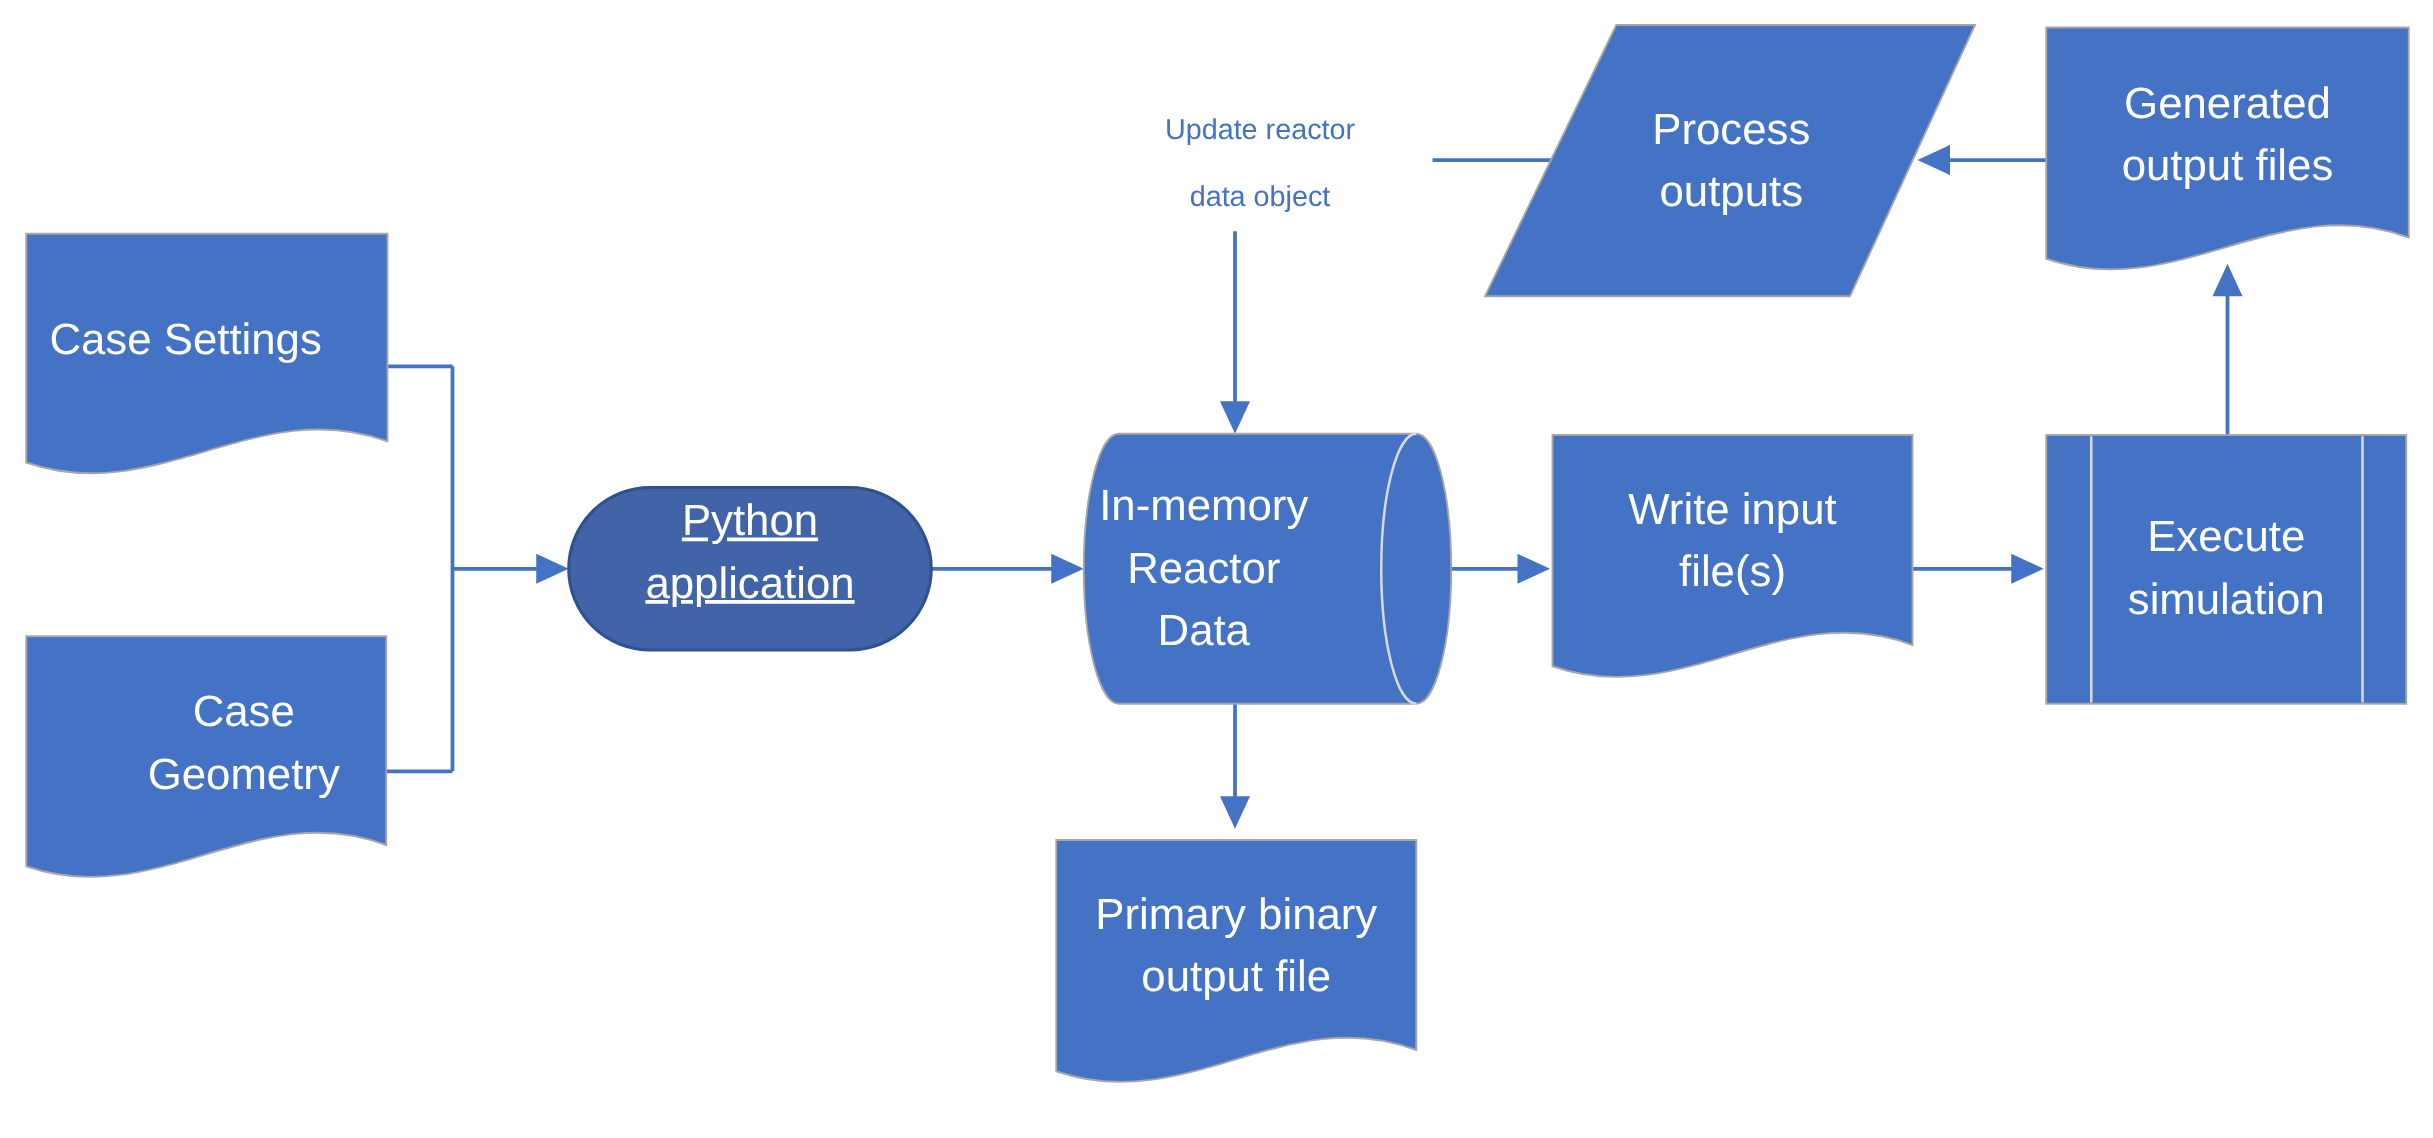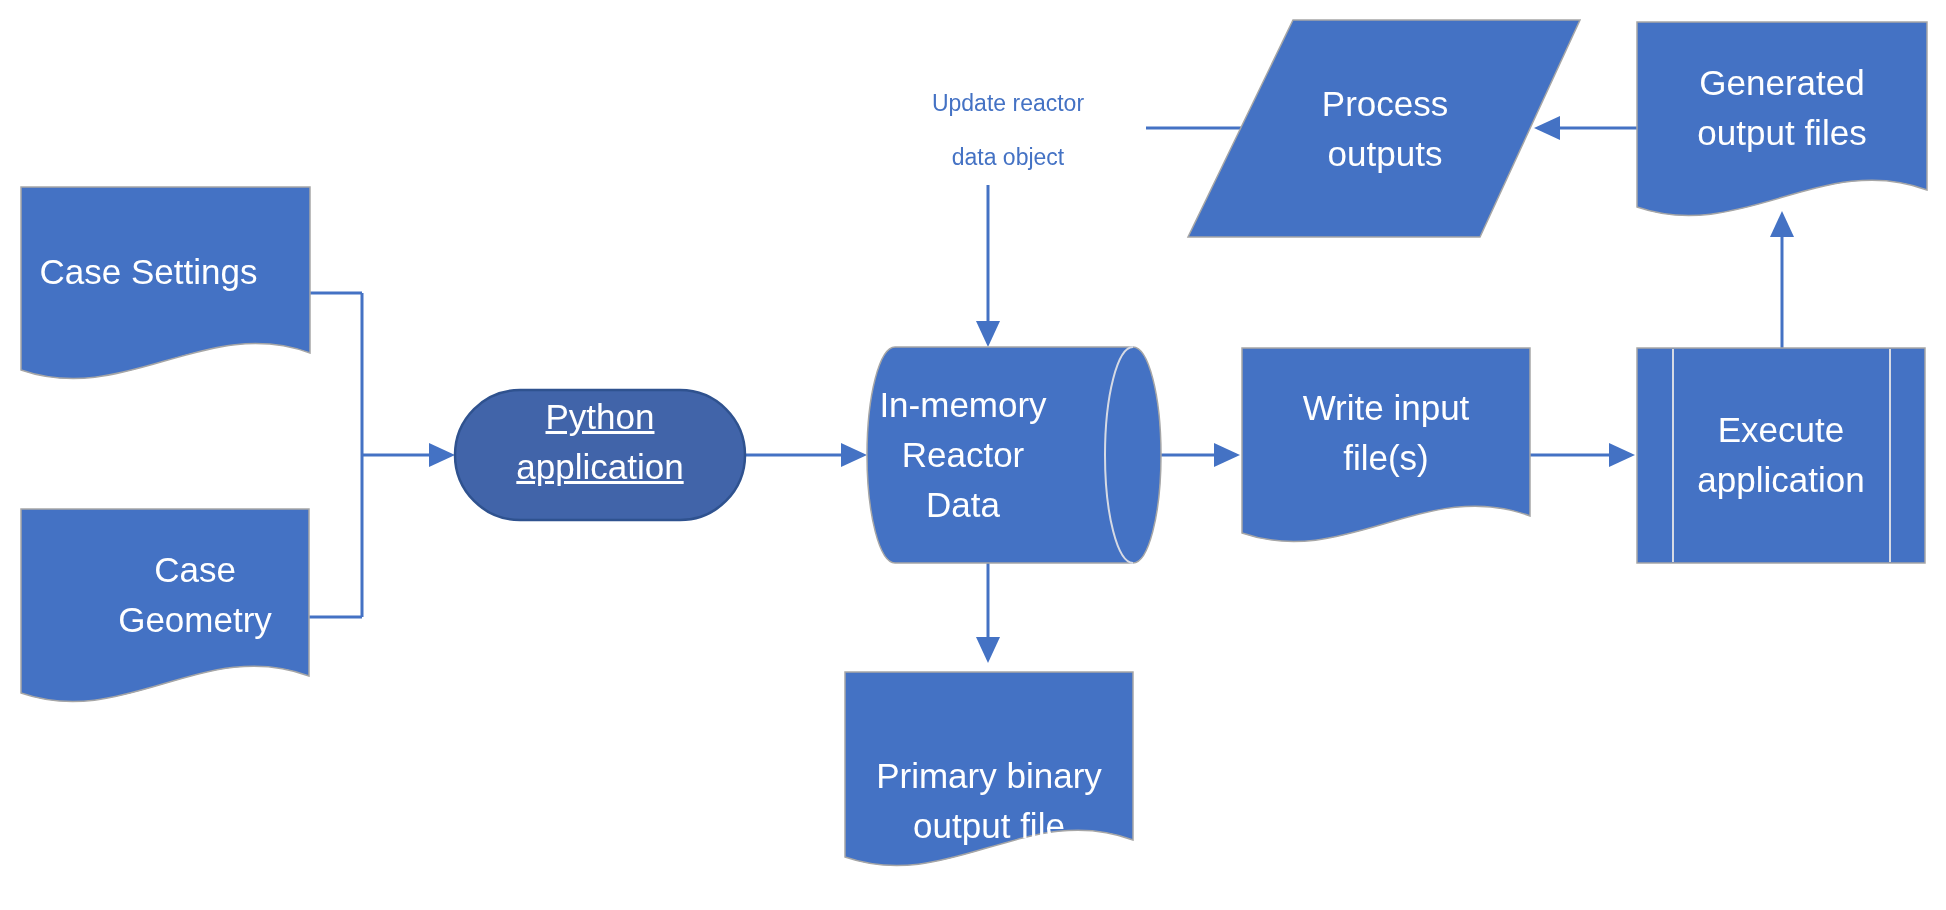--- a/index.html
+++ b/index.html
@@ -113,27 +113,27 @@
 application</div>
 
   <div class="lbl" style="left:838px;top:347px;width:250px;height:216px;">In-memory
 Reactor
 Data</div>
 
   <div class="lbl" style="left:1242px;top:348px;width:288px;height:170px;">Write input
 file(s)</div>
 
   <div class="lbl" style="left:1637px;top:348px;width:288px;height:214px;">Execute
-application</div>
+simulation</div>
 
   <div class="lbl" style="left:1240px;top:20px;width:290px;height:217px;">Process
 outputs</div>
 
   <div class="lbl" style="left:1637px;top:22px;width:290px;height:172px;">Generated
 output files</div>
 
-  <div class="lbl" style="left:845px;top:672px;width:288px;height:170px;margin-top:44px;">Primary binary
+  <div class="lbl" style="left:845px;top:672px;width:288px;height:170px;">Primary binary
 output file</div>
 
   <div class="lbl lbl-blue" style="left:858px;top:76px;width:300px;height:108px;">Update reactor
 data object</div>
 
 </div>
 
 </body></html>

